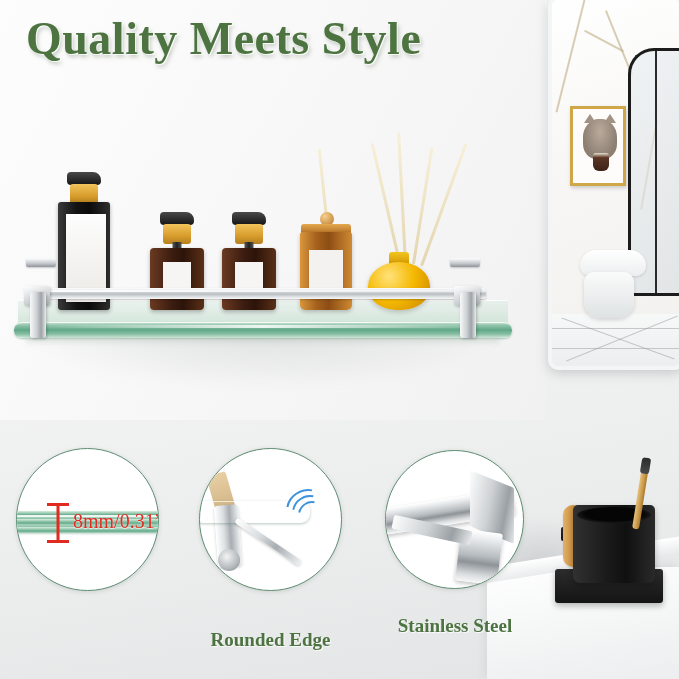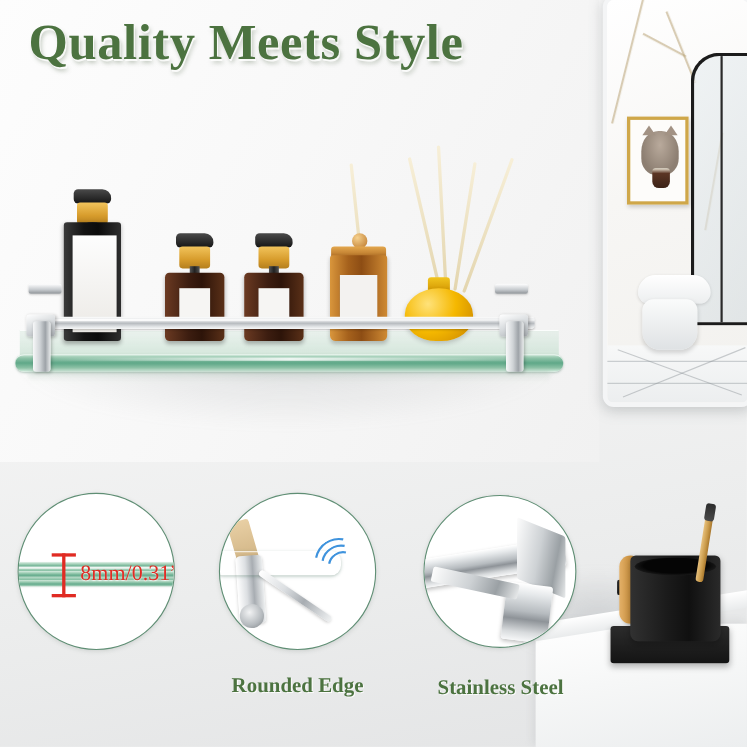--- a/index.html
+++ b/index.html
@@ -507,21 +507,21 @@
         <div class="woodbit" style="left:12px; top:24px; width:20px; height:46px; transform:rotate(-16deg);"></div>
         <div class="steelbar" style="left:16px; top:56px; width:24px; height:62px; transform:rotate(-4deg);"></div>
         <div class="knurl" style="left:18px; top:100px; width:22px; height:22px;"></div>
         <div class="glassbar" style="left:-6px; top:52px; width:116px; height:22px;"></div>
         <div class="steelbar" style="left:36px; top:68px; width:78px; height:6px; transform:rotate(34deg); transform-origin:left center;"></div>
         <div class="swoosh" style="left:86px; top:40px; width:44px; height:44px; transform:rotate(-34deg);"></div>
         <div class="swoosh" style="left:92px; top:46px; width:36px; height:36px; transform:rotate(-34deg);"></div>
         <div class="swoosh" style="left:98px; top:52px; width:28px; height:28px; transform:rotate(-34deg);"></div>
       </div>
       <div class="f-label">
-        <span class="one" style="margin-top:22px;">Rounded Edge</span>
+        <span class="one" style="margin-top:38px;">Rounded Edge</span>
       </div>
     </div>
 
     <div class="feature" style="left:385px; top:20px; width:140px;">
       <div class="circle" style="width:139px; height:139px;">
         <div class="steel-slab" style="left:-8px; top:48px; width:136px; height:26px; transform:rotate(-9deg);"></div>
         <div class="steel-face" style="left:84px; top:28px; width:44px; height:56px; transform:skewY(22deg);"></div>
         <div class="steel-slab" style="left:72px; top:80px; width:42px; height:52px; transform:rotate(7deg);"></div>
         <div class="steel-face" style="left:6px; top:72px; width:80px; height:14px; transform:rotate(12deg);"></div>
       </div>

